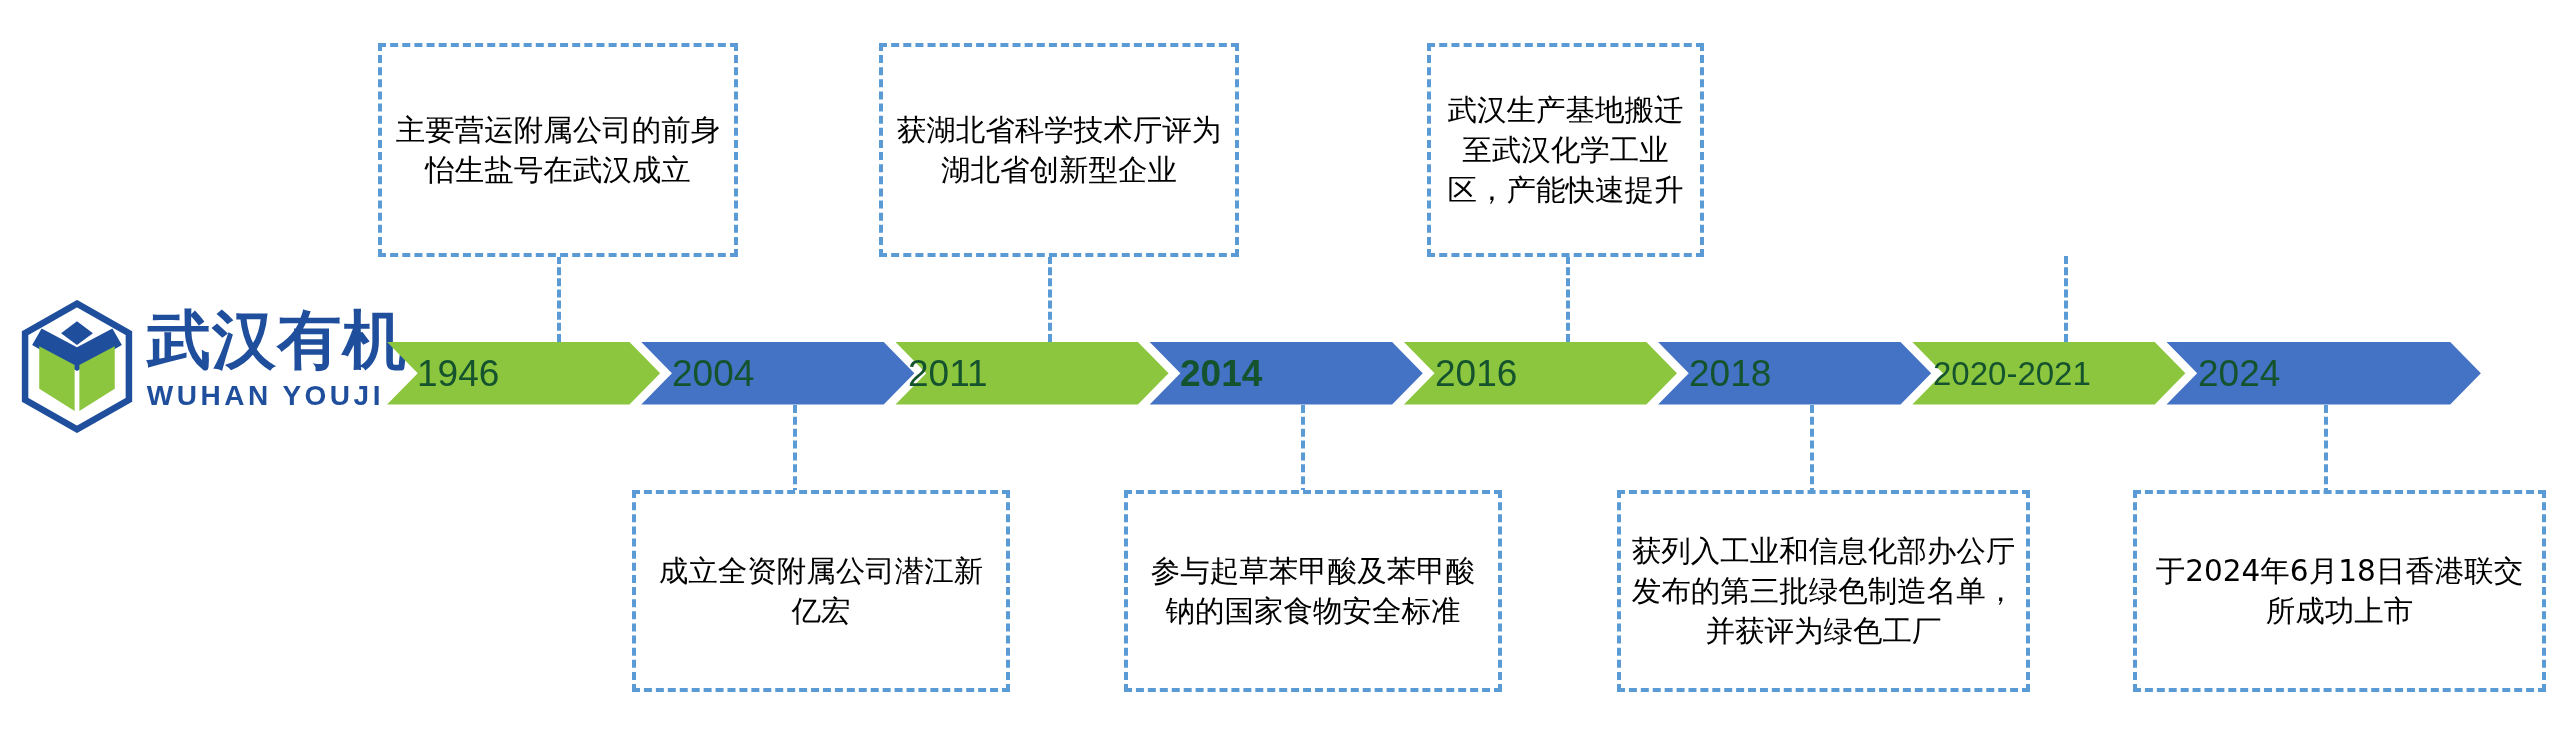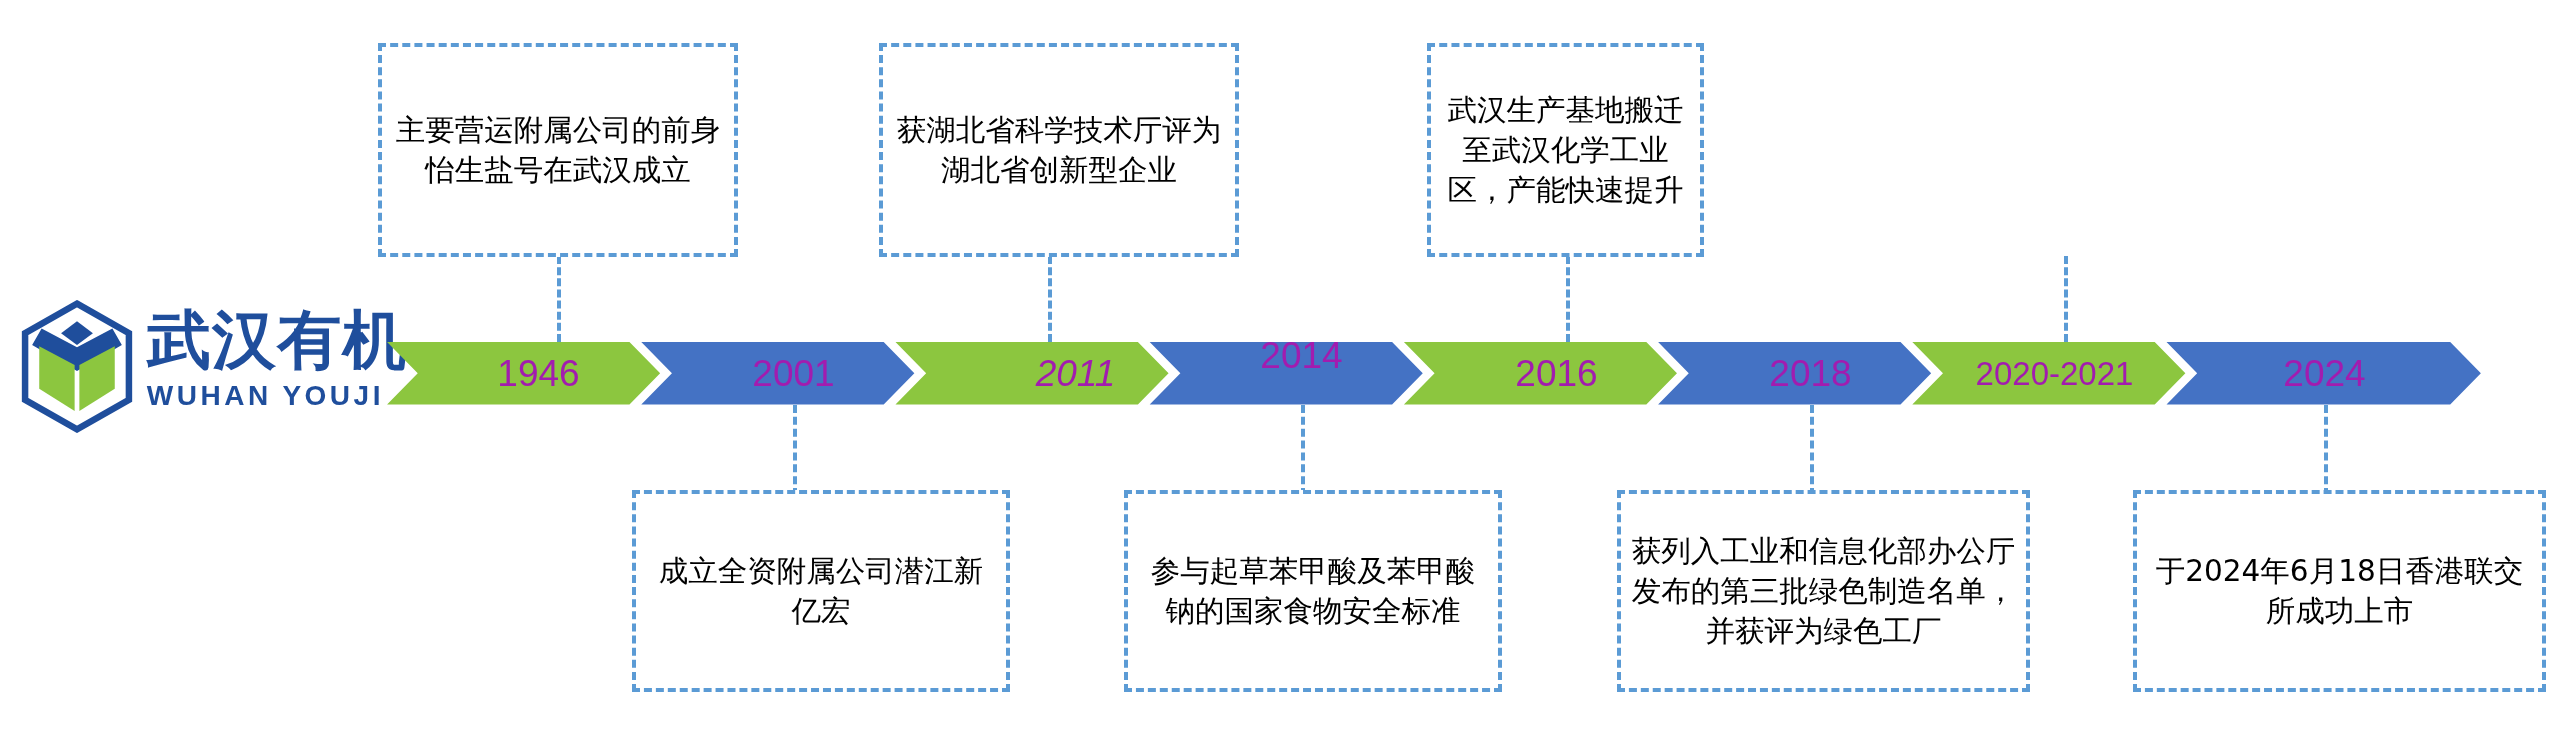--- a/index.html
+++ b/index.html
@@ -22,24 +22,24 @@
   #logo-en{
     font-family:"Liberation Sans",sans-serif;
     font-weight:bold;font-size:28px;line-height:33px;color:#1F4E9C;
     letter-spacing:3.5px;white-space:nowrap;margin-top:3.5px;
   }
 
   
   #band{position:absolute;left:0;top:0;width:2576px;height:729px;}
   .chev-label{
     position:absolute;
-    color:#a21caf;
+    color:#14532d;
     font-family:"Liberation Sans","DejaVu Sans",sans-serif;
     font-size:37px;
-    text-align:center;
+    text-align:left;
     line-height:63px;
     white-space:nowrap;
     pointer-events:none;
   }
 
   
   .callout{
     position:absolute;
     border:4.1px dashed #5B9BD5;
     background:#ffffff;
@@ -94,23 +94,23 @@
     <polygon fill="#8CC63F" points="2379,580 2790,580 2842,633 2790,686 2379,686 2431,633"></polygon>
 
     <polygon fill="#4472C4" points="2810,580 3221,580 3273,633 3221,686 2810,686 2862,633"></polygon>
 
     <polygon fill="#8CC63F" points="3241,580 3652,580 3704,633 3652,686 3241,686 3293,633"></polygon>
 
     <polygon fill="#4472C4" points="3672,580 4153,580 4205,633 4153,686 3672,686 3724,633"></polygon>
   </svg>
 
   <div class="chev-label" style="left:417px;top:342px;width:243px;">1946</div>
-  <div class="chev-label" style="left:672px;top:342px;width:243px;">2001</div>
-  <div class="chev-label" style="left:954px;top:342px;width:243px;font-style:italic;">2011</div>
-  <div class="chev-label" style="left:1180px;top:324px;width:243px;">2014</div>
+  <div class="chev-label" style="left:672px;top:342px;width:243px;">2004</div>
+  <div class="chev-label" style="left:908px;top:342px;width:243px;">2011</div>
+  <div class="chev-label" style="left:1180px;top:342px;width:243px;font-weight:bold;">2014</div>
   <div class="chev-label" style="left:1435px;top:342px;width:243px;">2016</div>
   <div class="chev-label" style="left:1689px;top:342px;width:243px;">2018</div>
   <div class="chev-label" style="left:1933px;top:342px;width:243px;font-size:33px;">2020-2021</div>
   <div class="chev-label" style="left:2198px;top:342px;width:253px;">2024</div>
 
   <div class="stem" style="left:557px;top:256px;height:86px;"></div>
   <div class="stem" style="left:793px;top:405px;height:91px;"></div>
   <div class="stem" style="left:1048px;top:256px;height:86px;"></div>
   <div class="stem" style="left:1301px;top:405px;height:91px;"></div>
   <div class="stem" style="left:1566px;top:256px;height:86px;"></div>

